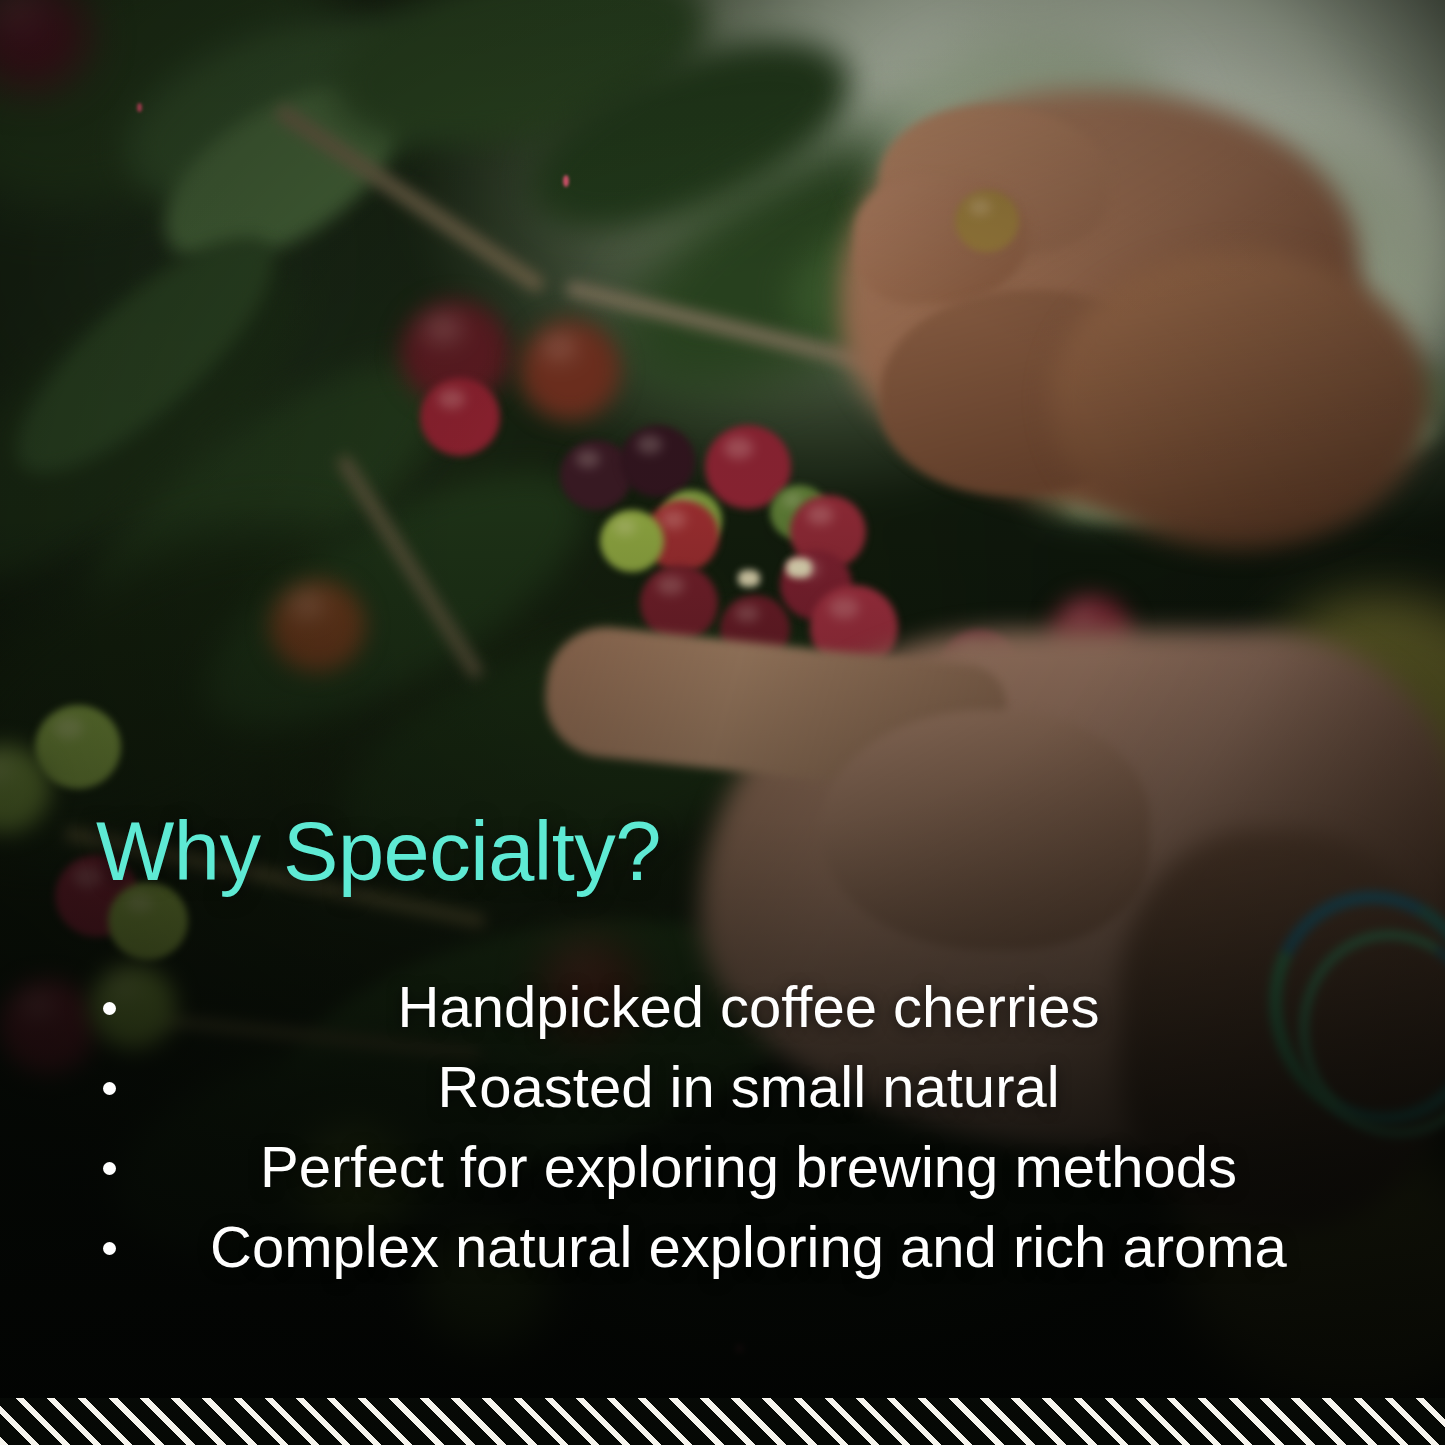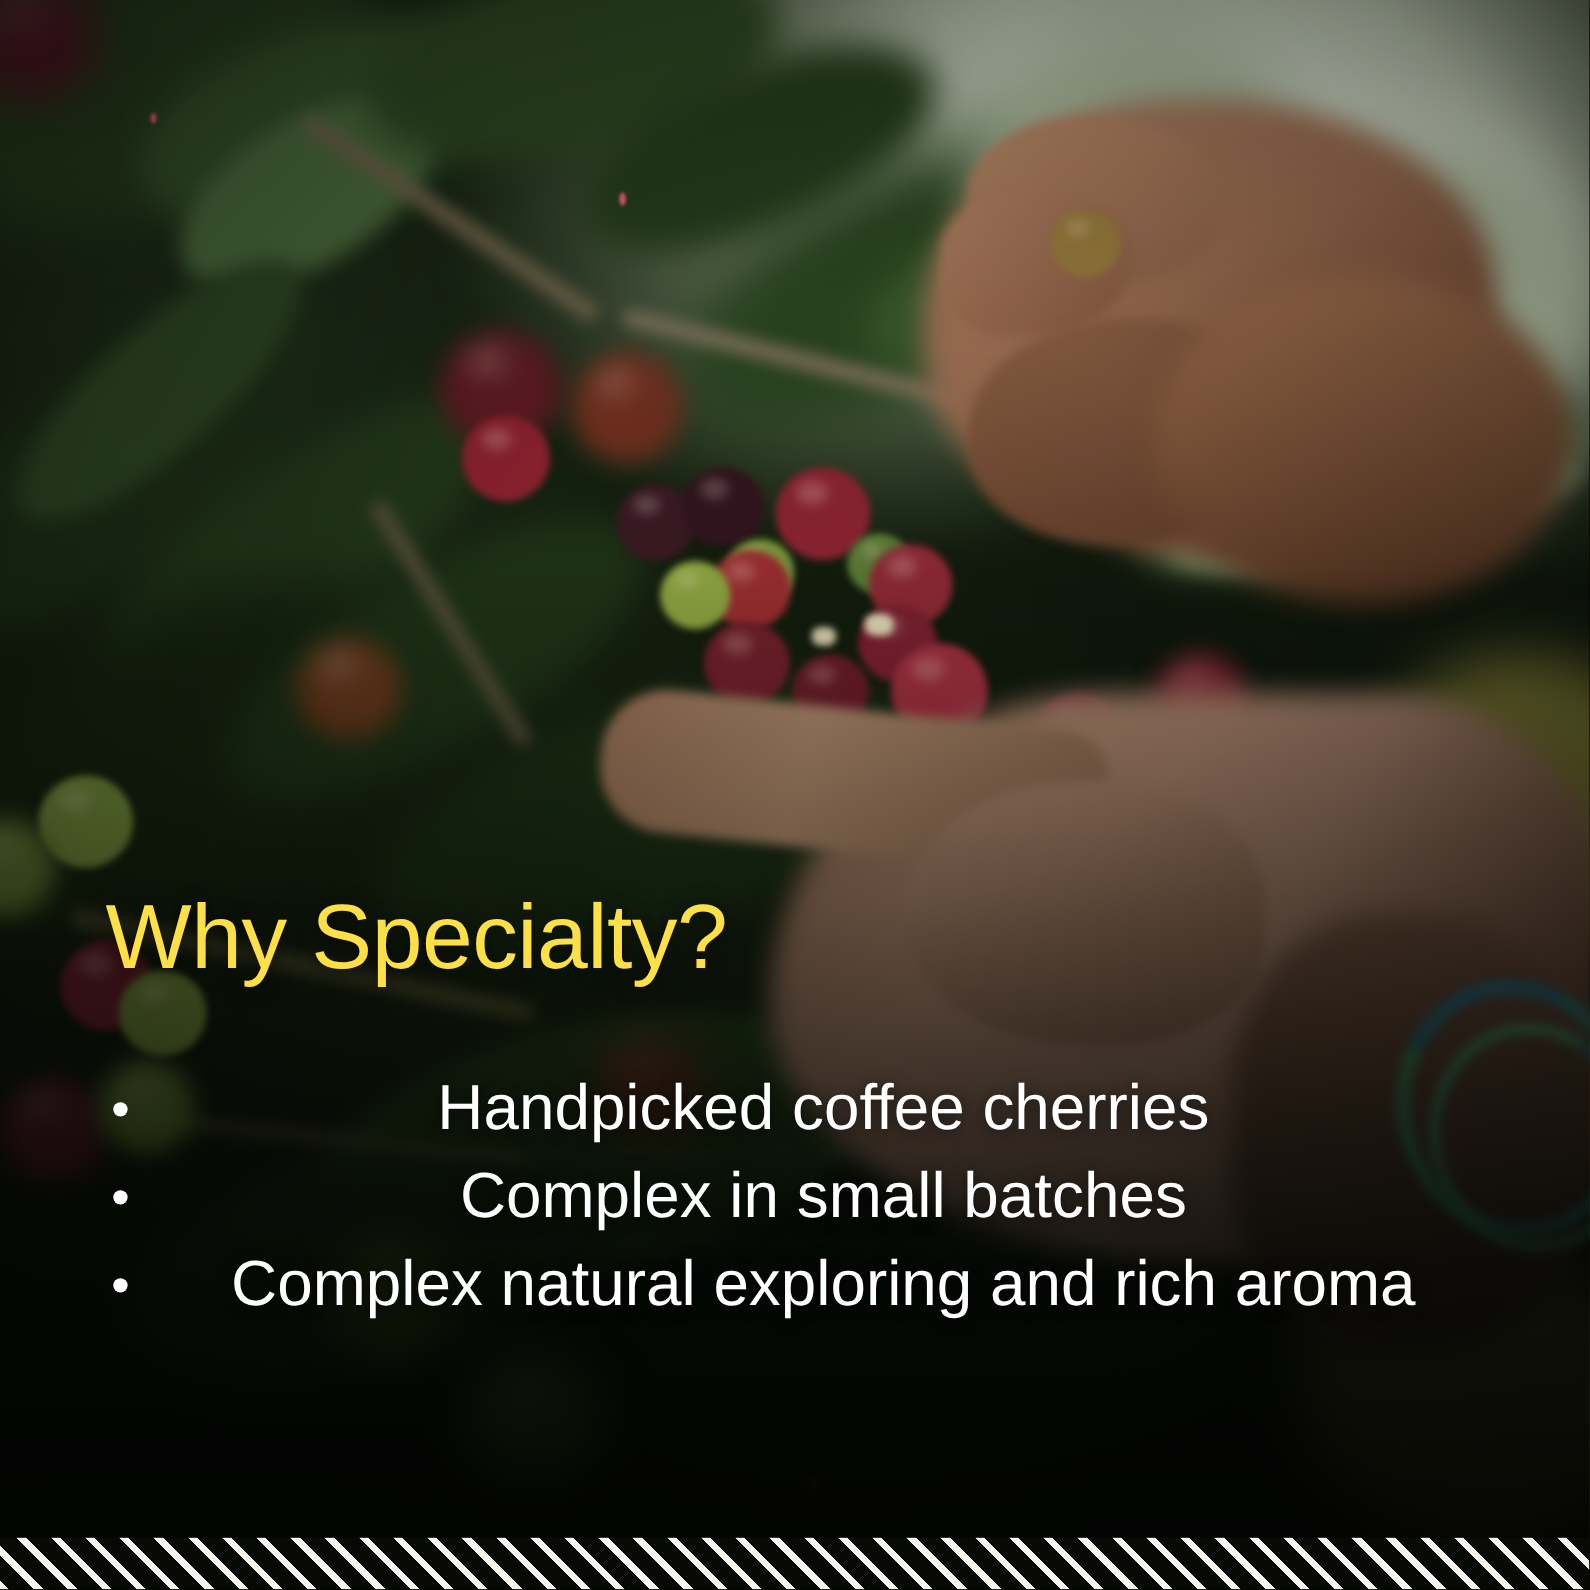--- a/index.html
+++ b/index.html
@@ -99,21 +99,21 @@
   }
 
   
   .content {
     position: absolute;
     left: 96px;
     top: 810px;
     right: 120px;
   }
   .headline {
-    color: #fde047;
+    color: #5eead4;
     font-size: 83px;
     font-weight: 300;
     letter-spacing: -0.5px;
     line-height: 1.0;
     margin: 0 0 74px 0;
     text-shadow: 0 2px 18px rgba(0,0,0,0.55);
   }
   ul.bullets {
     list-style: none;
     margin: 0;
@@ -281,21 +281,25 @@
 
   <div class="content">
     <h1 class="headline">Why Specialty?</h1>
     <ul class="bullets">
       <li>
         <span class="dot"></span>
         <span>Handpicked coffee cherries</span>
       </li>
       <li>
         <span class="dot"></span>
-        <span>Complex in small batches</span>
+        <span>Roasted in small natural</span>
+      </li>
+      <li>
+        <span class="dot"></span>
+        <span>Perfect for exploring brewing methods</span>
       </li>
       <li>
         <span class="dot"></span>
         <span>Complex natural exploring and rich aroma</span>
       </li>
     </ul>
   </div>
 
   <div class="stripes-bg"></div>
   <div class="stripes"></div>

